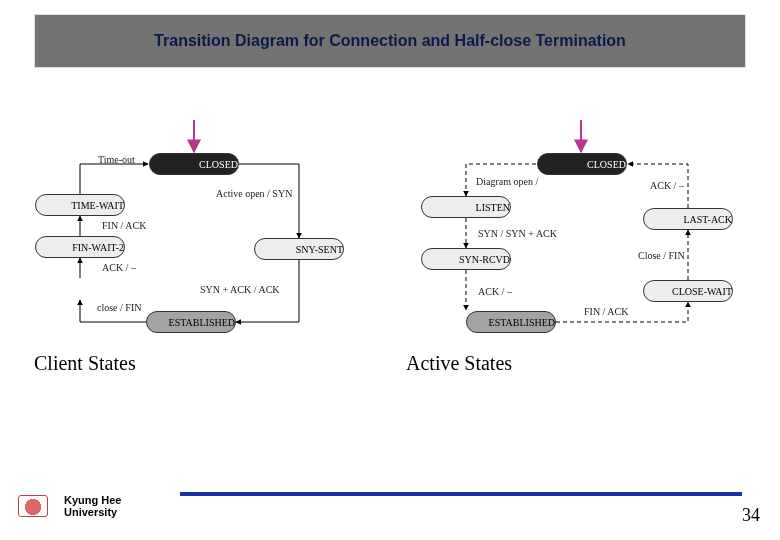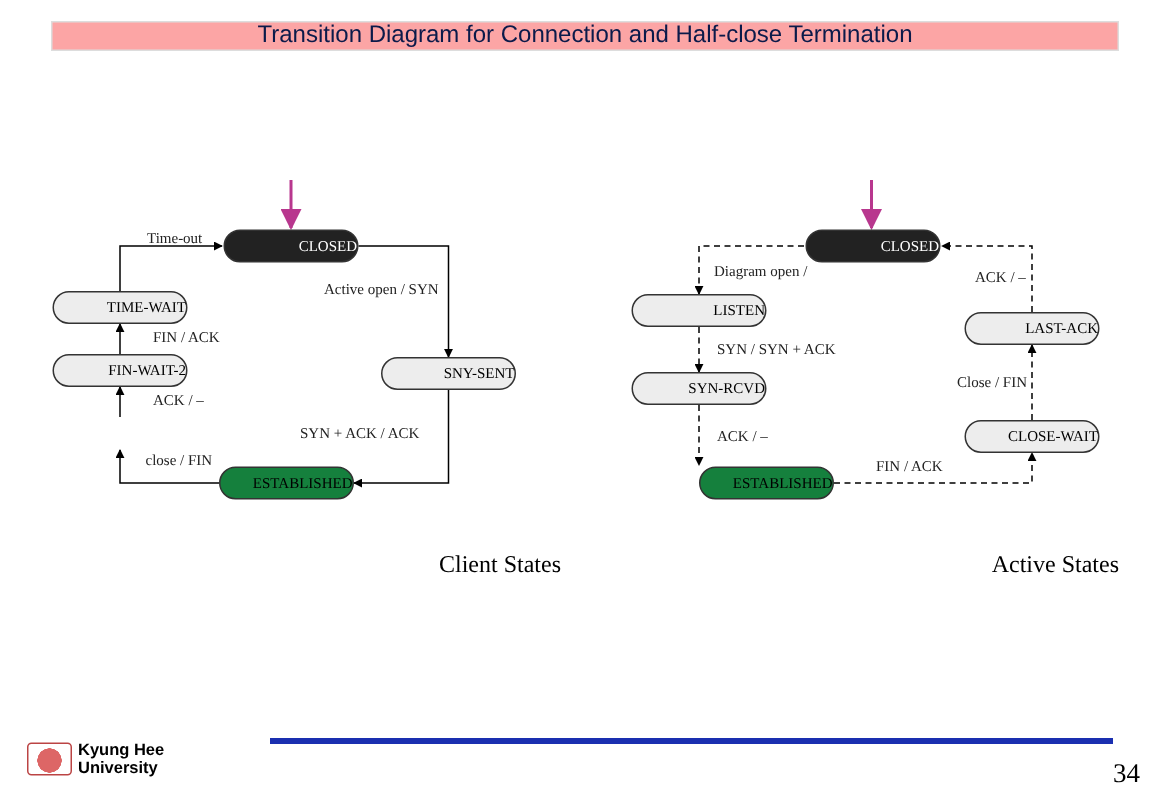--- a/index.html
+++ b/index.html
@@ -7,25 +7,25 @@
     padding: 0;
     width: 780px;
     height: 540px;
     font-family: Arial, Helvetica, sans-serif;
     background: #fff;
     position: relative;
     overflow: hidden;
   }
   .title-banner {
     margin: 14px 34px 0 34px;
-    background: #fca5a5;
+    background: #737373;
     border: 1px solid #ddd;
-    padding: 0 10px;
+    padding: 17px 10px;
     text-align: center;
-    font-weight: normal;
+    font-weight: bold;
     font-size: 16px;
     color: #0b1a4a;
     font-family: Arial, sans-serif;
   }
   .diagram-area {
     position: absolute;
     left: 34px;
     top: 130px;
     width: 712px;
     height: 300px;
@@ -45,28 +45,28 @@
     border: 1px solid #333;
     border-radius: 11px;
     font-size: 10px;
     line-height: 22px;
     text-align: right;
     background: #ededed;
     font-family: Georgia, serif;
     box-sizing: border-box;
   }
   .state.dark { background: #222; color: #fff; }
-  .state.orange { background: #15803d; }
+  .state.orange { background: #a3a3a3; }
   .caption {
     position: absolute;
     width: 100%;
-    text-align: right;
-    font-family: Georgia, serif;
-    font-size: 16px;
-    top: 238px;
+    text-align: left;
+    font-family: Georgia, serif;
+    font-size: 20px;
+    top: 222px;
   }
   .edge-label {
     position: absolute;
     font-size: 10px;
     font-family: Georgia, serif;
     color: #222;
     white-space: nowrap;
     text-align: right;
   }
   svg.conn {
@@ -76,21 +76,21 @@
     width: 340px;
     height: 260px;
     overflow: visible;
   }
   .footer {
     position: absolute;
     left: 18px;
     bottom: 22px;
     display: flex;
     align-items: center;
-    gap: 4px;
+    gap: 16px;
   }
   .logo {
     width: 28px;
     height: 20px;
     border: 1px solid #b44;
     border-radius: 3px;
     background: radial-gradient(circle at 50% 55%, #d66 0 45%, #fff 46% 100%);
   }
   .uni {
     font-size: 11px;

